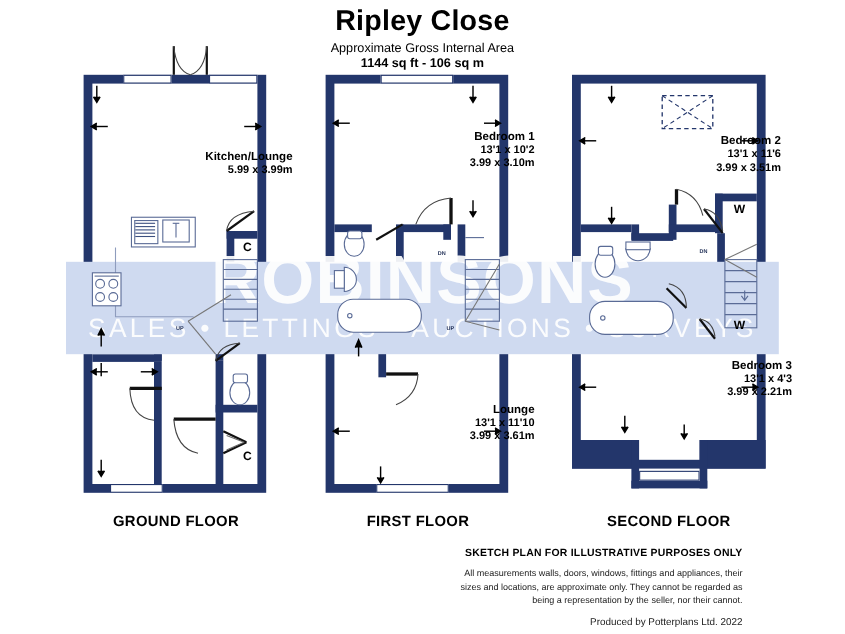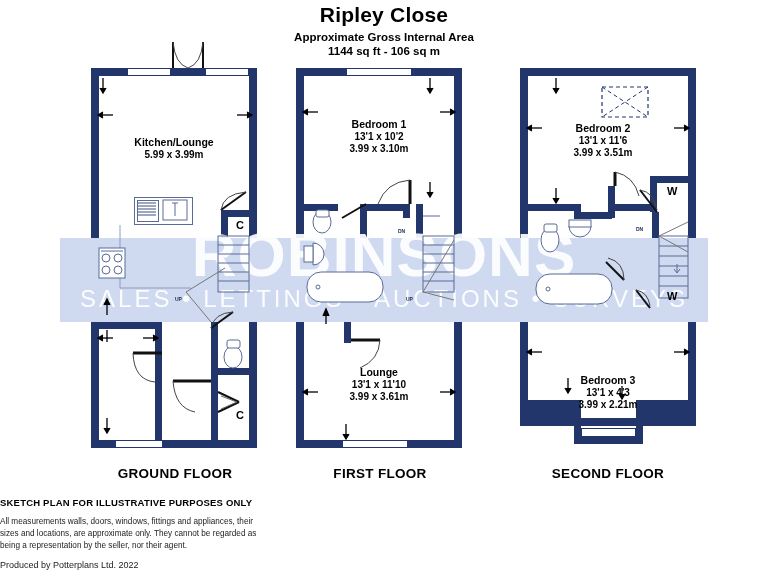--- a/index.html
+++ b/index.html
@@ -5,22 +5,22 @@
   html,body{margin:0;padding:0;}
   body{
     width:768px;height:576px;background:#ffffff;
     font-family:"Liberation Sans", sans-serif;
     color:#000;overflow:hidden;position:relative;
   }
   .page{position:absolute;inset:0;}
 
   
   .header{position:absolute;left:0;top:0;width:768px;text-align:center;}
-  .title{font-size:21px;font-weight:bold;letter-spacing:.2px;margin-top:3px;}
-  .sub1{font-size:11.5px;font-weight:bold;margin-top:4px;}
+  .title{font-size:26px;font-weight:bold;letter-spacing:.2px;margin-top:3px;}
+  .sub1{font-size:11.5px;font-weight:normal;margin-top:4px;}
   .sub2{font-size:11.5px;font-weight:bold;margin-top:2px;}
 
   
   .watermark{position:absolute;left:0;top:228px;width:768px;text-align:center;
     pointer-events:none;z-index:5;}
   .wm-main{font-size:62px;font-weight:bold;color:#ffffff;letter-spacing:1px;
     line-height:54px;opacity:.92;}
   .wm-sub{font-size:24px;font-weight:normal;color:#ffffff;letter-spacing:3px;
     line-height:30px;opacity:.92;margin-top:2px;}
 
@@ -28,50 +28,50 @@
   .plan{position:absolute;}
   .floor-label{position:absolute;font-size:13.5px;font-weight:bold;text-align:center;
     letter-spacing:.3px;}
 
   
   .wall{position:absolute;background:#23366b;}
   .room{position:absolute;background:#ffffff;}
   .fillwhite{position:absolute;background:#fff;}
   .lblue{position:absolute;background:#cfdaf0;}
 
-  .rlabel{position:absolute;text-align:center;font-size:10px;font-weight:bold;
-    line-height:12.5px;z-index:8;white-space:nowrap;}
+  .rlabel{position:absolute;text-align:right;font-size:10px;font-weight:bold;
+    line-height:12.5px;z-index:8;white-space:nowrap;padding-left:32px;}
   .rlabel .nm{font-size:10.5px;}
   .tag{position:absolute;font-size:11px;font-weight:bold;z-index:8;}
   .tiny{position:absolute;font-size:5px;font-weight:bold;z-index:8;color:#1b2a52;}
 
   .fix{position:absolute;border:1px solid #5a6b96;background:transparent;z-index:7;}
   .fixw{position:absolute;border:1px solid #5a6b96;background:#fff;z-index:7;}
   svg.ov{position:absolute;left:0;top:0;overflow:visible;z-index:7;}
 
   
-  .foot{position:absolute;left:0;width:644px;text-align:left;}
+  .foot{position:absolute;left:0;width:644px;text-align:right;padding-left:31px;}
   .f-sketch{font-size:9.5px;font-weight:bold;letter-spacing:.2px;}
   .f-disc{font-size:8.2px;line-height:11.5px;color:#222;}
   .f-prod{font-size:9px;color:#222;}
 </style>
 </head>
 <body>
 
 <div class="page">
 
   <div class="header">
     <div class="title">Ripley Close</div>
     <div class="sub1">Approximate Gross Internal Area</div>
     <div class="sub2">1144 sq ft - 106 sq m</div>
   </div>
 
   <div class="lblue" style="left:60px;top:238px;width:648px;height:84px;z-index:1;"></div>
 
-  <div class="plan" style="left:0;top:0;width:280px;height:460px;margin-left:15px;">
+  <div class="plan" style="left:0;top:0;width:280px;height:460px;">
 
     <div class="wall" style="left:76px;top:68px;width:166px;height:380px;"></div>
     <div class="room" style="left:84px;top:76px;width:150px;height:364px;"></div>
 
     <div class="fillwhite" style="left:112px;top:68px;width:44px;height:8px;border:1px solid #23366b;box-sizing:border-box;"></div>
     <div class="fillwhite" style="left:190px;top:68px;width:44px;height:8px;border:1px solid #23366b;box-sizing:border-box;"></div>
     <svg class="ov" width="280" height="460">
       <path d="M158,68 L158,42" stroke="#111" stroke-width="2" fill="none"></path>
       <path d="M188,68 L188,42" stroke="#111" stroke-width="2" fill="none"></path>
       <path d="M158,42 Q160,64 173,68" stroke="#444" stroke-width="1" fill="none"></path>
@@ -341,21 +341,21 @@
 
     <div class="wall" style="left:138px;top:282px;width:38px;height:7px;"></div>
     <div class="wall" style="left:138px;top:308px;width:38px;height:7px;"></div>
     <div class="tag" style="left:155px;top:290px;">W</div>
     <svg class="ov" width="256" height="460">
       <path d="M138,308 L124,290" stroke="#111" stroke-width="2"></path>
       <path d="M124,290 Q136,292 138,306" stroke="#444" stroke-width="1" fill="none"></path>
     </svg>
 
     <div class="wall" style="left:16px;top:308px;width:90px;height:7px;"></div>
-    <div class="rlabel" style="left:16px;top:326px;width:160px;margin-top:48px;">
+    <div class="rlabel" style="left:16px;top:326px;width:160px;">
       <div class="nm">Bedroom 3</div>
       <div>13'1 x 4'3</div>
       <div>3.99 x 2.21m</div>
     </div>
 
     <div class="wall" style="left:8px;top:400px;width:60px;height:26px;"></div>
     <div class="wall" style="left:124px;top:400px;width:60px;height:26px;"></div>
     <div class="wall" style="left:62px;top:400px;width:7px;height:44px;"></div>
     <div class="wall" style="left:124px;top:400px;width:7px;height:44px;"></div>
     <div class="wall" style="left:62px;top:437px;width:69px;height:7px;"></div>
@@ -386,16 +386,16 @@
   </div>
 
   <div class="watermark">
     <div class="wm-main">ROBINSONS</div>
     <div class="wm-sub">SALES • LETTINGS • AUCTIONS • SURVEYS</div>
   </div>
 
   <div class="foot f-sketch" style="top:497px;">SKETCH PLAN FOR ILLUSTRATIVE PURPOSES ONLY</div>
   <div class="foot f-disc" style="top:528px;">sizes and locations, are approximate only. They cannot be regarded as</div>
   <div class="foot f-disc" style="top:516px;">All measurements walls, doors, windows, fittings and appliances, their</div>
-  <div class="foot f-disc" style="top:540px;">being a representation by the seller, nor their agent.</div>
+  <div class="foot f-disc" style="top:540px;">being a representation by the seller, nor their cannot.</div>
   <div class="foot f-prod" style="top:560px;">Produced by Potterplans Ltd. 2022</div>
 
 </div>
 
 </body></html>

